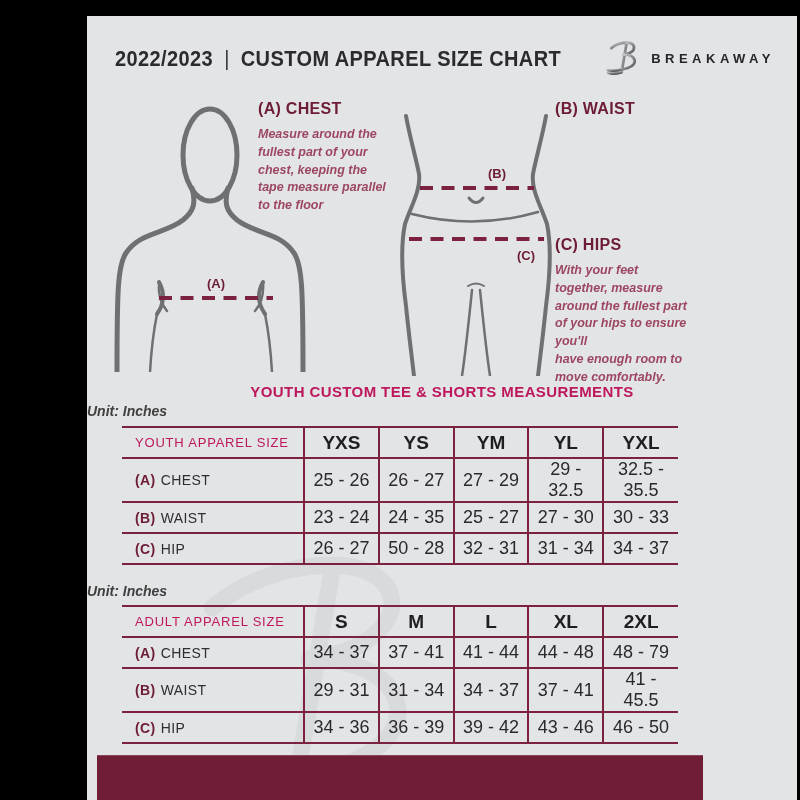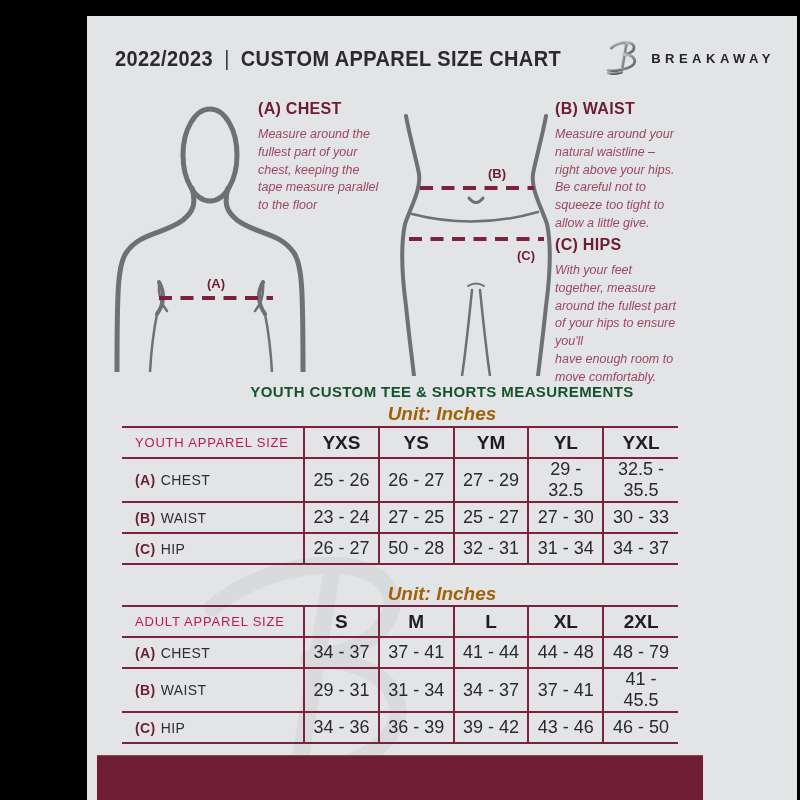--- a/index.html
+++ b/index.html
@@ -25,27 +25,27 @@
     display:flex;align-items:center;justify-content:space-between;z-index:2;
   }
   .hdr-title{font-weight:700;font-size:20px;color:var(--ink);letter-spacing:.4px;white-space:nowrap;transform:scaleY(1.08);transform-origin:left center;}
   .hdr-sep{font-weight:400;margin:0 11px;color:#3a3a3c;}
   .brand{display:flex;align-items:center;gap:9px;}
   .brand-name{font-weight:700;font-size:13px;letter-spacing:4.5px;color:#26262a;white-space:nowrap;}
   
   .fig{position:absolute;z-index:1;}
   .instr{position:absolute;z-index:2;}
   .instr h3{font-size:16px;font-weight:800;color:var(--maroon-dark);letter-spacing:.3px;margin-bottom:8px;}
-  .instr p{font-size:12.5px;font-style:italic;font-weight:400;color:var(--maroon-text);line-height:1.42;white-space:pre-line;}
+  .instr p{font-size:12.5px;font-style:italic;font-weight:700;color:var(--maroon-text);line-height:1.42;white-space:pre-line;}
   .fig-label{font-weight:700;font-size:13px;fill:var(--maroon-dark);font-family:"Liberation Sans",sans-serif;}
   .dash{stroke:var(--maroon-border);stroke-width:4;stroke-dasharray:13 8.5;fill:none;}
   .body-line{stroke:var(--silhouette);fill:none;stroke-linecap:round;}
   
-  .sec-title{position:absolute;left:0;width:100%;text-align:center;font-weight:700;font-size:15px;letter-spacing:.4px;color:#14532d;z-index:2;}
-  .sec-unit{position:absolute;left:0;width:100%;text-align:center;font-weight:600;font-style:italic;font-size:19px;color:#a16207;z-index:2;}
+  .sec-title{position:absolute;left:0;width:100%;text-align:center;font-weight:700;font-size:15px;letter-spacing:.4px;color:#be185d;z-index:2;}
+  .sec-unit{position:absolute;left:0;width:100%;font-weight:600;font-style:italic;font-size:14px;color:#404040;z-index:2;}
   
   table.size-table{
     position:absolute;left:35px;width:556px;z-index:2;
     border-collapse:collapse;table-layout:fixed;
     border-top:2px solid var(--maroon-border);
   }
   .size-table col.c0{width:182px;}
   .size-table col.c{width:74.8px;}
   .size-table th,.size-table td{
     height:31px;vertical-align:middle;text-align:center;
@@ -128,26 +128,20 @@
   <div class="instr" style="left:171px;top:84px;width:138px;">
     <h3>(A) CHEST</h3>
     <p>Measure around the
 fullest part of your
 chest, keeping the
 tape measure parallel
 to the floor</p>
   </div>
   <div class="instr" style="left:468px;top:84px;width:152px;">
     <h3>(B) WAIST</h3>
-    <p>Measure around your
-natural waistline –
-right above your hips.
-Be careful not to
-squeeze too tight to
-allow a little give.</p>
   </div>
   <div class="instr" style="left:468px;top:220px;width:155px;">
     <h3>(C) HIPS</h3>
     <p>With your feet
 together, measure
 around the fullest part
 of your hips to ensure
 you'll
 have enough room to
 move comfortably.</p>
@@ -180,21 +174,21 @@
         <td class="lbl"><span class="pfx">(A)</span><span>CHEST</span></td>
         <td>25 - 26</td>
         <td>26 - 27</td>
         <td>27 - 29</td>
         <td>29 - 32.5</td>
         <td>32.5 - 35.5</td>
       </tr>
       <tr>
         <td class="lbl"><span class="pfx">(B)</span><span>WAIST</span></td>
         <td>23 - 24</td>
-        <td>27 - 25</td>
+        <td>24 - 35</td>
         <td>25 - 27</td>
         <td>27 - 30</td>
         <td>30 - 33</td>
       </tr>
       <tr>
         <td class="lbl"><span class="pfx">(C)</span><span>HIP</span></td>
         <td>26 - 27</td>
         <td>50 - 28</td>
         <td>32 - 31</td>
         <td>31 - 34</td>

